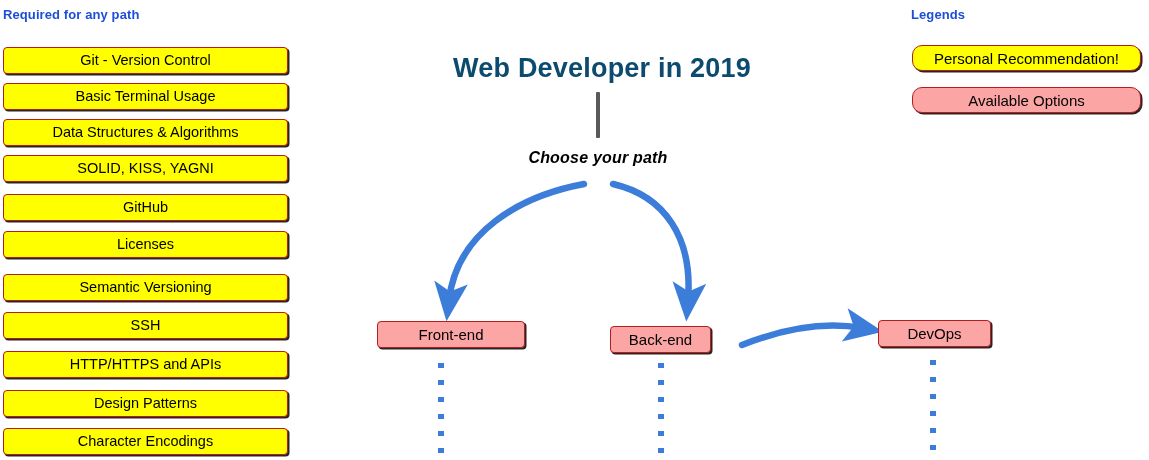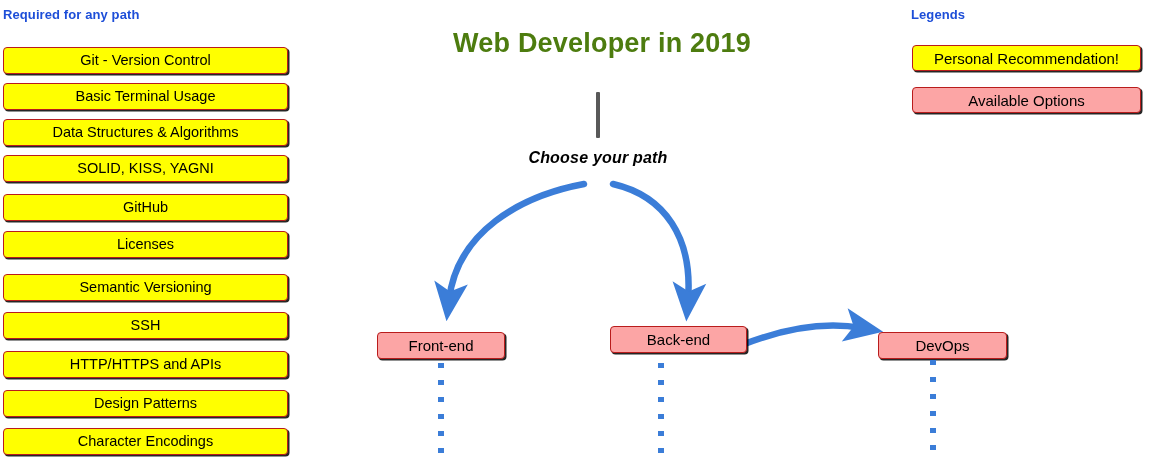--- a/index.html
+++ b/index.html
@@ -48,27 +48,27 @@
     left: 3px;
     width: 285px;
     height: 27px;
     font-size: 14.5px;
   }
 
   
   #diagram-title {
     position: absolute;
     left: 422px;
-    top: 28px;
+    top: 53px;
     width: 360px;
     text-align: center;
     font-size: 27px;
     font-weight: bold;
     letter-spacing: 0.2px;
-    color: #4d7c0f;
+    color: #0c4a6e;
     white-space: nowrap;
   }
   #stem-line {
     position: absolute;
     left: 596px;
     top: 92px;
     width: 4px;
     height: 46px;
     background: #595959;
     border-radius: 1px;
@@ -83,23 +83,23 @@
     font-weight: bold;
     letter-spacing: 0.2px;
     white-space: nowrap;
     font-style: italic;
   }
 
   .path-box {
     height: 27px;
     font-size: 15px;
   }
-  #box-frontend { left: 377px; top: 332px; width: 128px; }
-  #box-backend  { left: 610px; top: 326px; width: 137px; text-align: center; }
-  #box-devops   { left: 878px; top: 332px; width: 129px; text-align: center; }
+  #box-frontend { left: 377px; top: 321px; width: 148px; }
+  #box-backend  { left: 610px; top: 326px; width: 101px; text-align: center; }
+  #box-devops   { left: 878px; top: 320px; width: 113px; text-align: center; }
 
   
   #arrow-layer {
     position: absolute;
     left: 0;
     top: 0;
     width: 1149px;
     height: 460px;
     pointer-events: none;
   }
@@ -122,20 +122,21 @@
   #dots-backend  { left: 658px; top: 363px; }
   #dots-devops   { left: 930px; top: 360px; }
 
   
   #legend-heading { left: 911px; top: 7px; }
   .legend-box {
     left: 912px;
     width: 229px;
     height: 26px;
     font-size: 15px;
+    border-radius: 10px;
   }
   #legend-box-0 { top: 45px; }
   #legend-box-1 { top: 87px; }
 </style>
 </head>
 <body>
 
 <div class="section-heading" id="required-heading">Required for any path</div>
 
 <div class="box rec req-box" id="req-box-0" style="top:47px">

